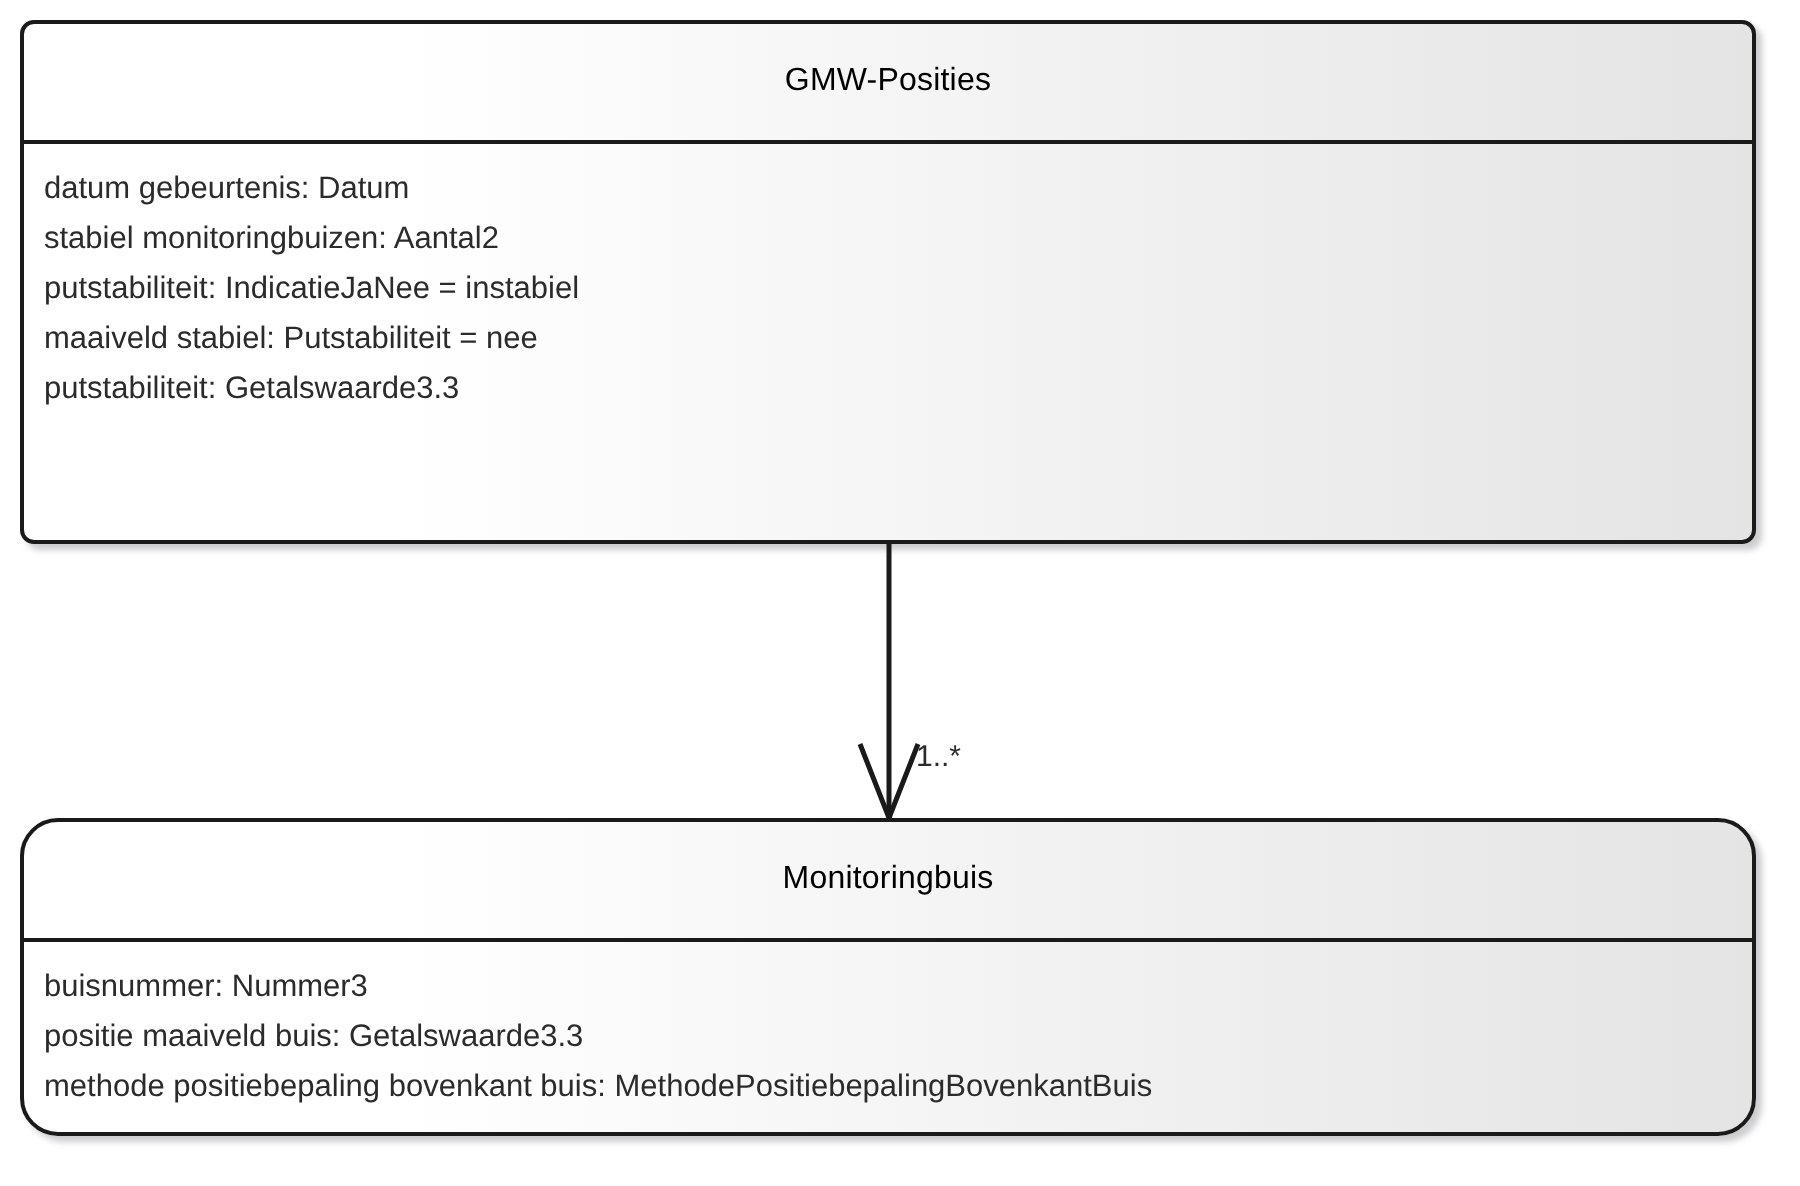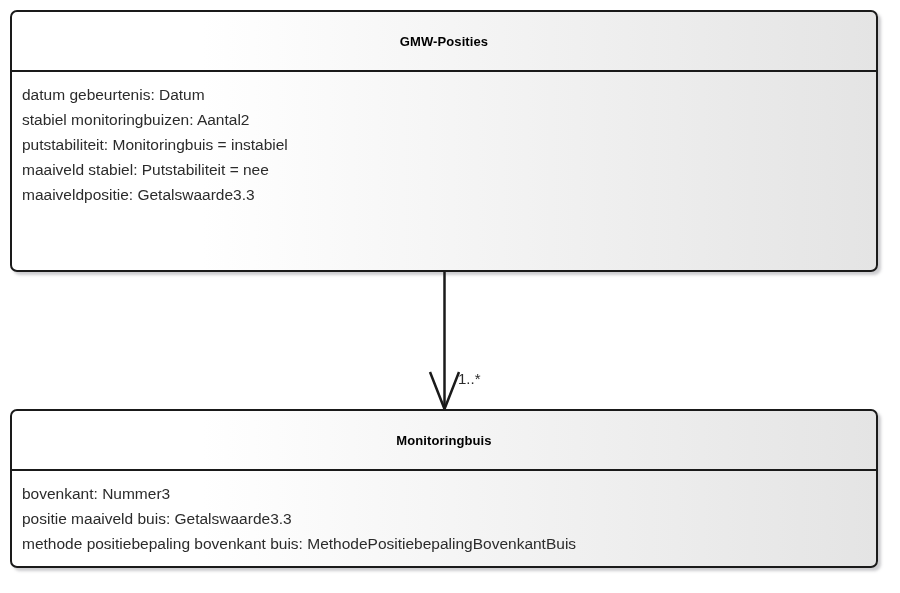--- a/index.html
+++ b/index.html
@@ -34,22 +34,22 @@
   .uml-class-header {
     box-sizing: border-box;
     height: 60px;
     display: flex;
     align-items: center;
     justify-content: center;
     border-bottom: 2px solid #1a1a1a;
   }
 
   .uml-class-name {
-    font-size: 13px;
-    font-weight: bold;
+    font-size: 16px;
+    font-weight: normal;
     color: #000000;
     letter-spacing: 0.1px;
     text-align: center;
     white-space: nowrap;
   }
 
   .uml-class-body {
     box-sizing: border-box;
     padding: 10px 0 8px 10px;
   }
@@ -67,20 +67,21 @@
     top: 10px;
     width: 868px;
     height: 262px;
   }
 
   #class-monitoringbuis {
     left: 10px;
     top: 409px;
     width: 868px;
     height: 159px;
+    border-radius: 19px;
   }
 
   
   #association-connector {
     position: absolute;
     left: 0;
     top: 0;
     width: 900px;
     height: 593px;
     pointer-events: none;
@@ -100,39 +101,39 @@
 
 <div id="diagram-canvas">
 
   <div class="uml-class" id="class-gmw-posities">
     <div class="uml-class-header">
       <span class="uml-class-name">GMW-Posities</span>
     </div>
     <div class="uml-class-body">
       <div class="uml-attribute">datum gebeurtenis: Datum</div>
       <div class="uml-attribute">stabiel monitoringbuizen: Aantal2</div>
-      <div class="uml-attribute">putstabiliteit: Monitoringbuis = instabiel</div>
+      <div class="uml-attribute">putstabiliteit: IndicatieJaNee = instabiel</div>
       <div class="uml-attribute">maaiveld stabiel: Putstabiliteit = nee</div>
-      <div class="uml-attribute">maaiveldpositie: Getalswaarde3.3</div>
+      <div class="uml-attribute">putstabiliteit: Getalswaarde3.3</div>
     </div>
   </div>
 
   <svg id="association-connector" viewBox="0 0 900 593">
 
     <line x1="444.5" y1="272" x2="444.5" y2="409" stroke="#1a1a1a" stroke-width="2.5"></line>
 
     <polyline points="430,372 444.5,409 459,372" fill="none" stroke="#1a1a1a" stroke-width="2.5" stroke-linecap="butt" stroke-linejoin="miter"></polyline>
   </svg>
 
   <div id="multiplicity-label">1..*</div>
 
   <div class="uml-class" id="class-monitoringbuis">
     <div class="uml-class-header">
       <span class="uml-class-name">Monitoringbuis</span>
     </div>
     <div class="uml-class-body">
-      <div class="uml-attribute">bovenkant: Nummer3</div>
+      <div class="uml-attribute">buisnummer: Nummer3</div>
       <div class="uml-attribute">positie maaiveld buis: Getalswaarde3.3</div>
       <div class="uml-attribute">methode positiebepaling bovenkant buis: MethodePositiebepalingBovenkantBuis</div>
     </div>
   </div>
 
 </div>
 
 </body></html>

